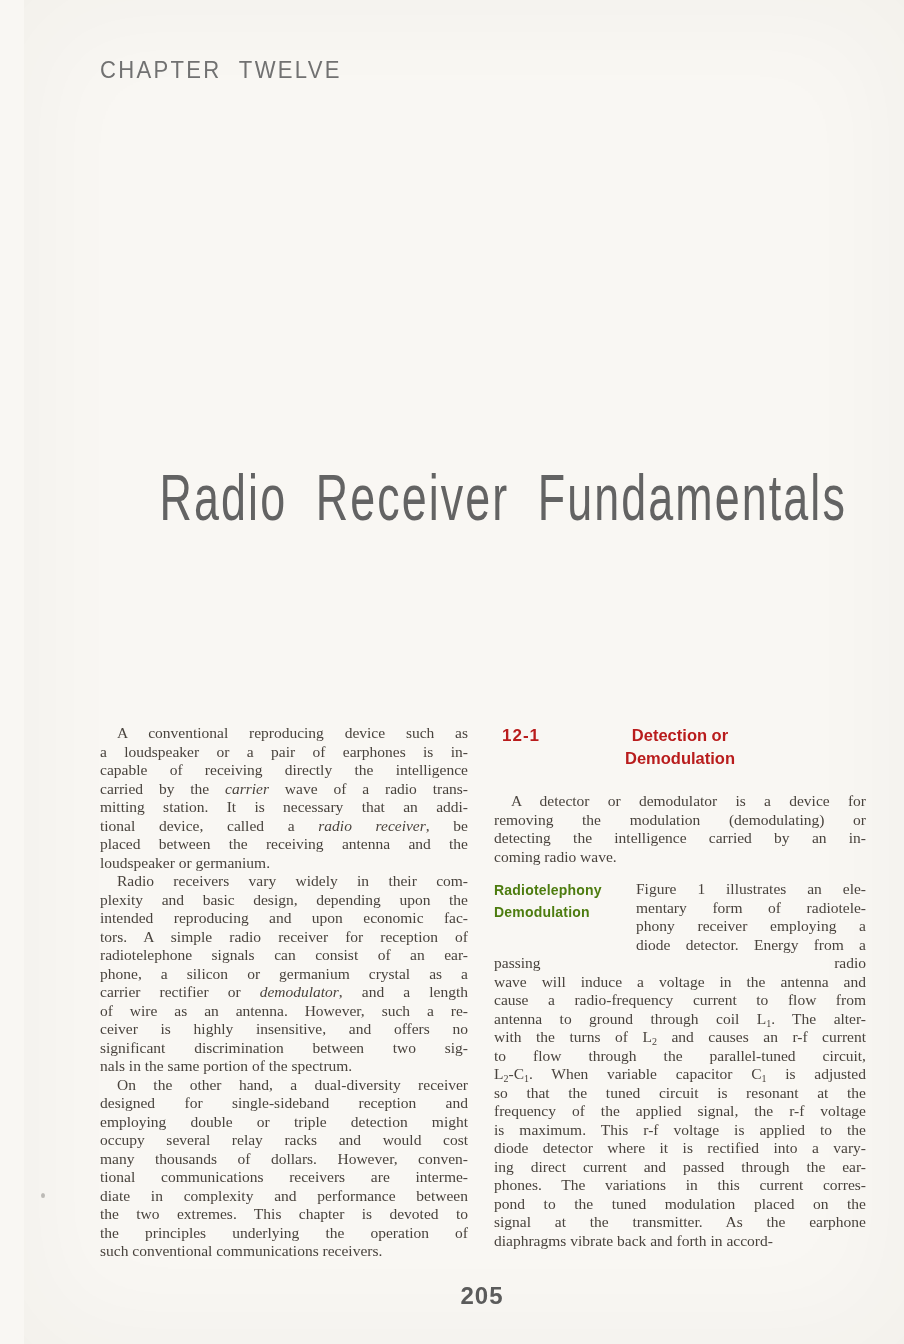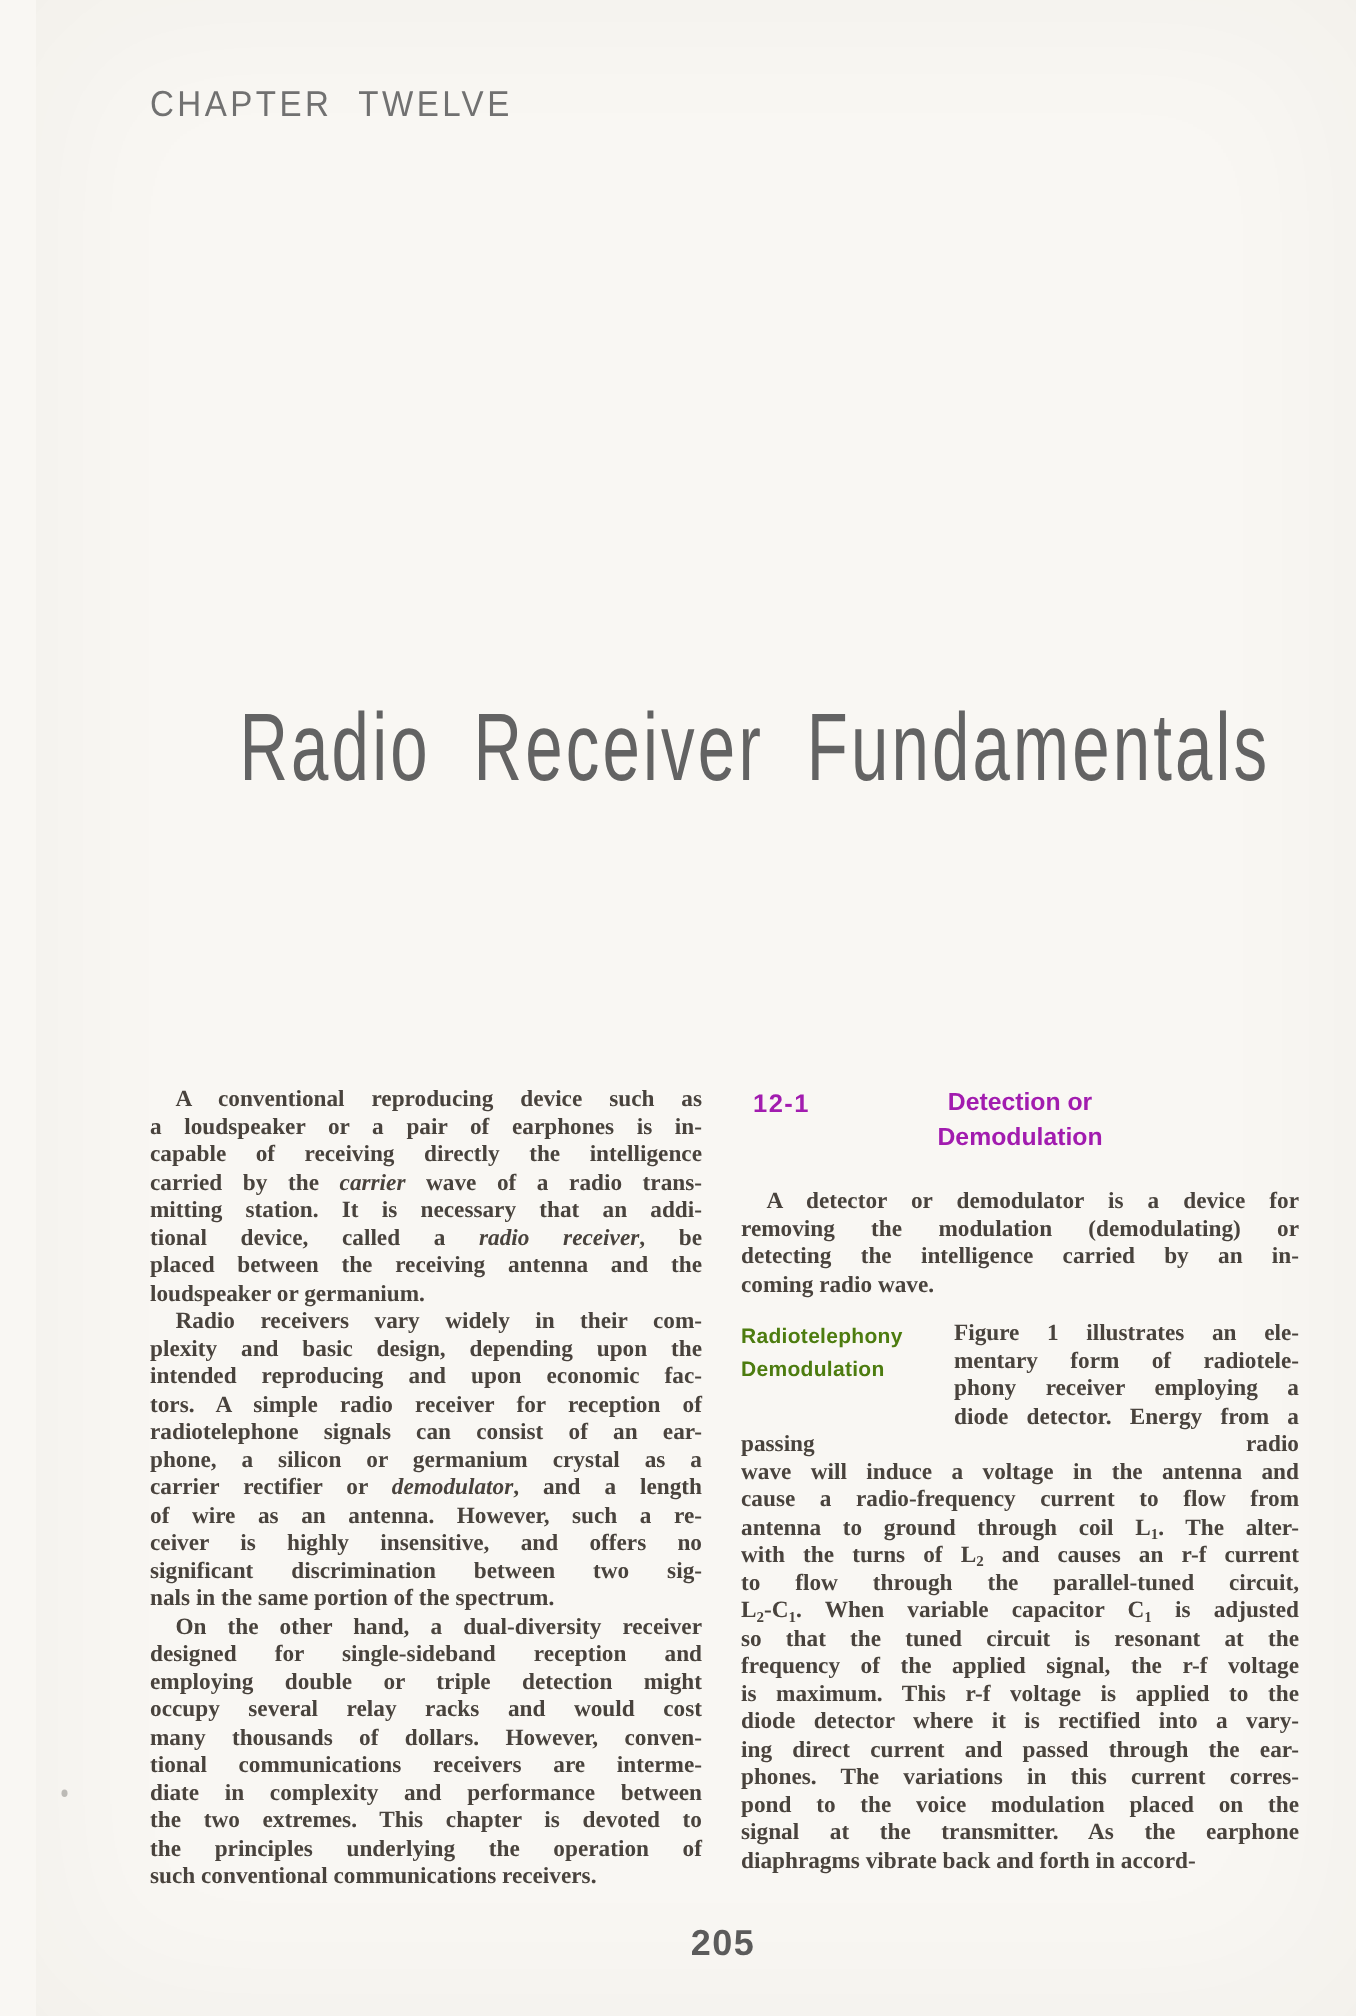--- a/index.html
+++ b/index.html
@@ -41,31 +41,31 @@
   }
 
   
   .col {
     position:absolute; top:724px;
     font-size:15.5px; line-height:18.5px;
   }
   .col-left  { left:76px;  width:368px; }
   .col-right { left:470px; width:372px; }
 
-  .tline { text-align:justify; text-align-last:justify;font-weight:bold; }
+  .tline { text-align:justify; text-align-last:justify; }
   .tline.last { text-align-last:left; }
   .para.indent .tline:first-child { text-indent:17px; }
 
   
   .section-head {
     position:relative;
     font-family:"Liberation Sans", sans-serif;
     font-weight:bold;
     font-size:16.5px; line-height:23px;
-    color:#a21caf;
+    color:#b91c1c;
     text-align:center;
     margin-bottom:22px;
   }
   .section-num {
     position:absolute; left:8px; top:0;
     font-size:17px; letter-spacing:1px;
   }
 
   
   .sidehead-para { margin-top:14px; }
@@ -173,21 +173,21 @@
         <div class="tline">antenna to ground through coil L<sub>1</sub>. The alter-</div>
         <div class="tline">with the turns of L<sub>2</sub> and causes an r-f current</div>
         <div class="tline">to flow through the parallel-tuned circuit,</div>
         <div class="tline">L<sub>2</sub>-C<sub>1</sub>. When variable capacitor C<sub>1</sub> is adjusted</div>
         <div class="tline">so that the tuned circuit is resonant at the</div>
         <div class="tline">frequency of the applied signal, the r-f voltage</div>
         <div class="tline">is maximum. This r-f voltage is applied to the</div>
         <div class="tline">diode detector where it is rectified into a vary-</div>
         <div class="tline">ing direct current and passed through the ear-</div>
         <div class="tline">phones. The variations in this current corres-</div>
-        <div class="tline">pond to the voice modulation placed on the</div>
+        <div class="tline">pond to the tuned modulation placed on the</div>
         <div class="tline">signal at the transmitter. As the earphone</div>
         <div class="tline last">diaphragms vibrate back and forth in accord-</div>
       </div>
 
   </div>
 
   <div class="page-num">205</div>
 
   <div class="margin-speck"></div>
 

